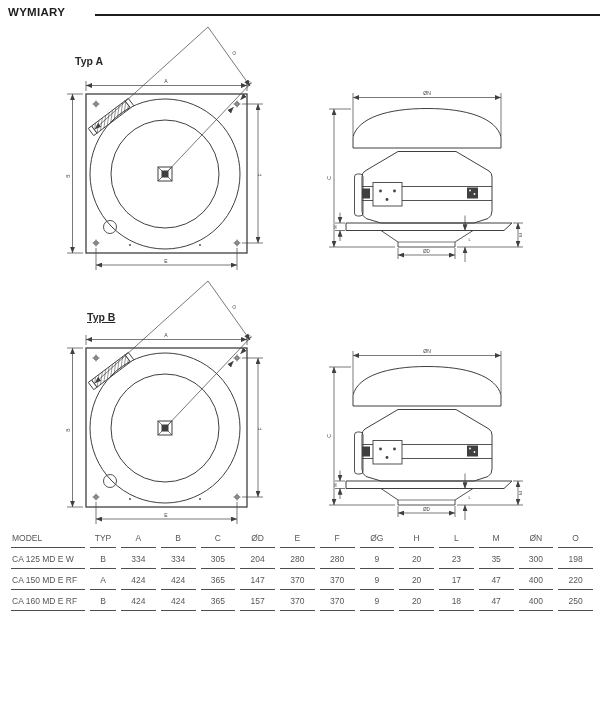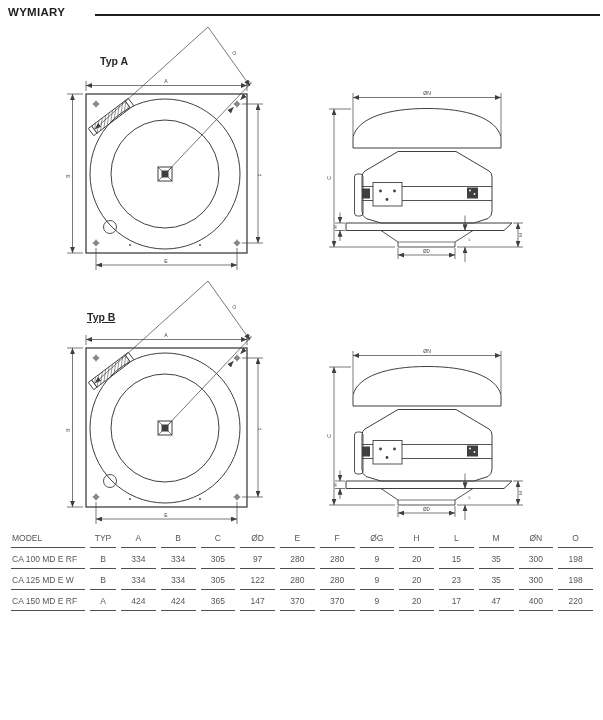--- a/index.html
+++ b/index.html
@@ -2,21 +2,21 @@
 <html><head>
 <meta charset="utf-8">
 <style>
   html,body { margin:0; padding:0; background:#ffffff; }
   .canvas { position:relative; width:603px; height:616px; background:#fff;
             font-family:"Liberation Sans", sans-serif; overflow:hidden; }
   .heading { position:absolute; left:8px; top:6px; font-size:11.5px; font-weight:bold;
              color:#1d1d1f; letter-spacing:.3px; }
   .heading-rule { position:absolute; left:95px; top:14px; width:505px; height:2px; background:#1d1d1f; }
   .typ-label { position:absolute; font-size:10.5px; font-weight:600; color:#29292b; }
-  .typ-a { left:100px; top:55px;text-align:center; }
+  .typ-a { left:75px; top:55px;text-align:center; }
   .typ-b { left:87px; top:311px;text-decoration:underline; }
   svg.drawing { position:absolute; overflow:visible; }
   svg .ln { stroke:#3f3f41; fill:none; stroke-width:1; }
   svg .th { stroke-width:1.3; }
   svg .md { stroke-width:0.9; }
   svg .dm { stroke:#3f3f41; fill:none; stroke-width:0.7; }
   svg .fl { fill:#3f3f41; stroke:none; }
   svg text { fill:#3f3f41; font-family:"Liberation Sans", sans-serif; font-size:5px; }
   svg text.sm { font-size:4.2px; }
   svg text.md2 { font-size:4.6px; }
@@ -388,42 +388,26 @@
           <th>ØG</th>
           <th>H</th>
           <th>L</th>
           <th>M</th>
           <th>ØN</th>
           <th>O</th>
         </tr>
       </thead>
     <tbody>
         <tr>
-          <td class="model-col">CA 100 MD E RF</td>
-          <td>B</td>
-          <td>334</td>
-          <td>334</td>
-          <td>305</td>
-          <td>97</td>
-          <td>280</td>
-          <td>280</td>
-          <td>9</td>
-          <td>20</td>
-          <td>15</td>
-          <td>35</td>
-          <td>300</td>
-          <td>198</td>
-        </tr>
-        <tr>
           <td class="model-col">CA 125 MD E W</td>
           <td>B</td>
           <td>334</td>
           <td>334</td>
           <td>305</td>
-          <td>122</td>
+          <td>204</td>
           <td>280</td>
           <td>280</td>
           <td>9</td>
           <td>20</td>
           <td>23</td>
           <td>35</td>
           <td>300</td>
           <td>198</td>
         </tr>
         <tr>
@@ -435,16 +419,32 @@
           <td>147</td>
           <td>370</td>
           <td>370</td>
           <td>9</td>
           <td>20</td>
           <td>17</td>
           <td>47</td>
           <td>400</td>
           <td>220</td>
         </tr>
+        <tr>
+          <td class="model-col">CA 160 MD E RF</td>
+          <td>B</td>
+          <td>424</td>
+          <td>424</td>
+          <td>365</td>
+          <td>157</td>
+          <td>370</td>
+          <td>370</td>
+          <td>9</td>
+          <td>20</td>
+          <td>18</td>
+          <td>47</td>
+          <td>400</td>
+          <td>250</td>
+        </tr>
       </tbody>
   </table>
 
 </div>
 
 </body></html>

